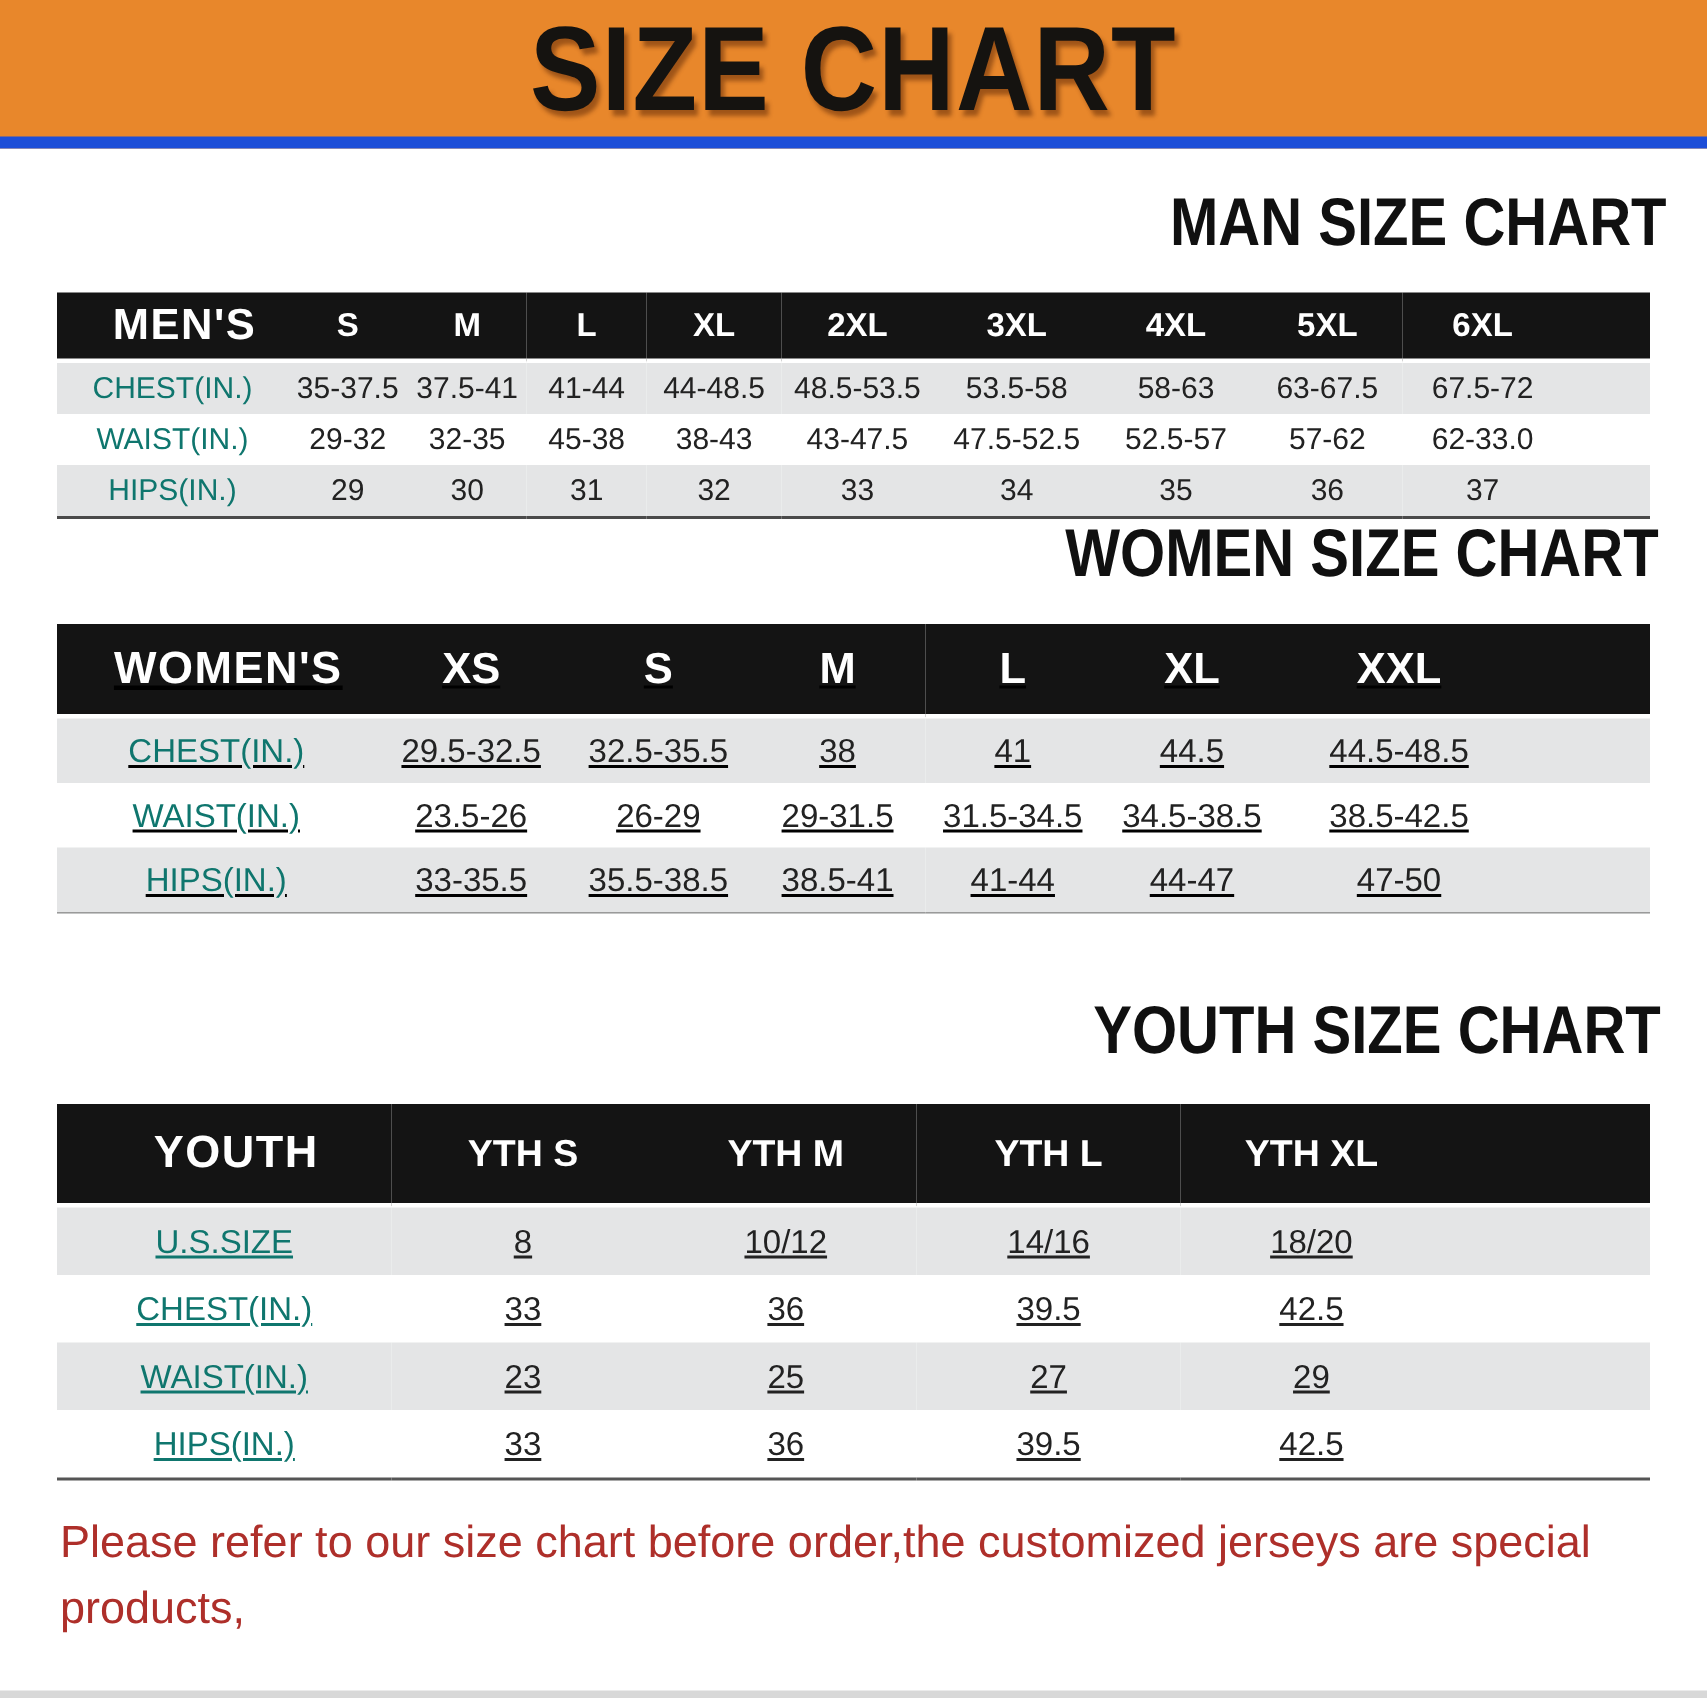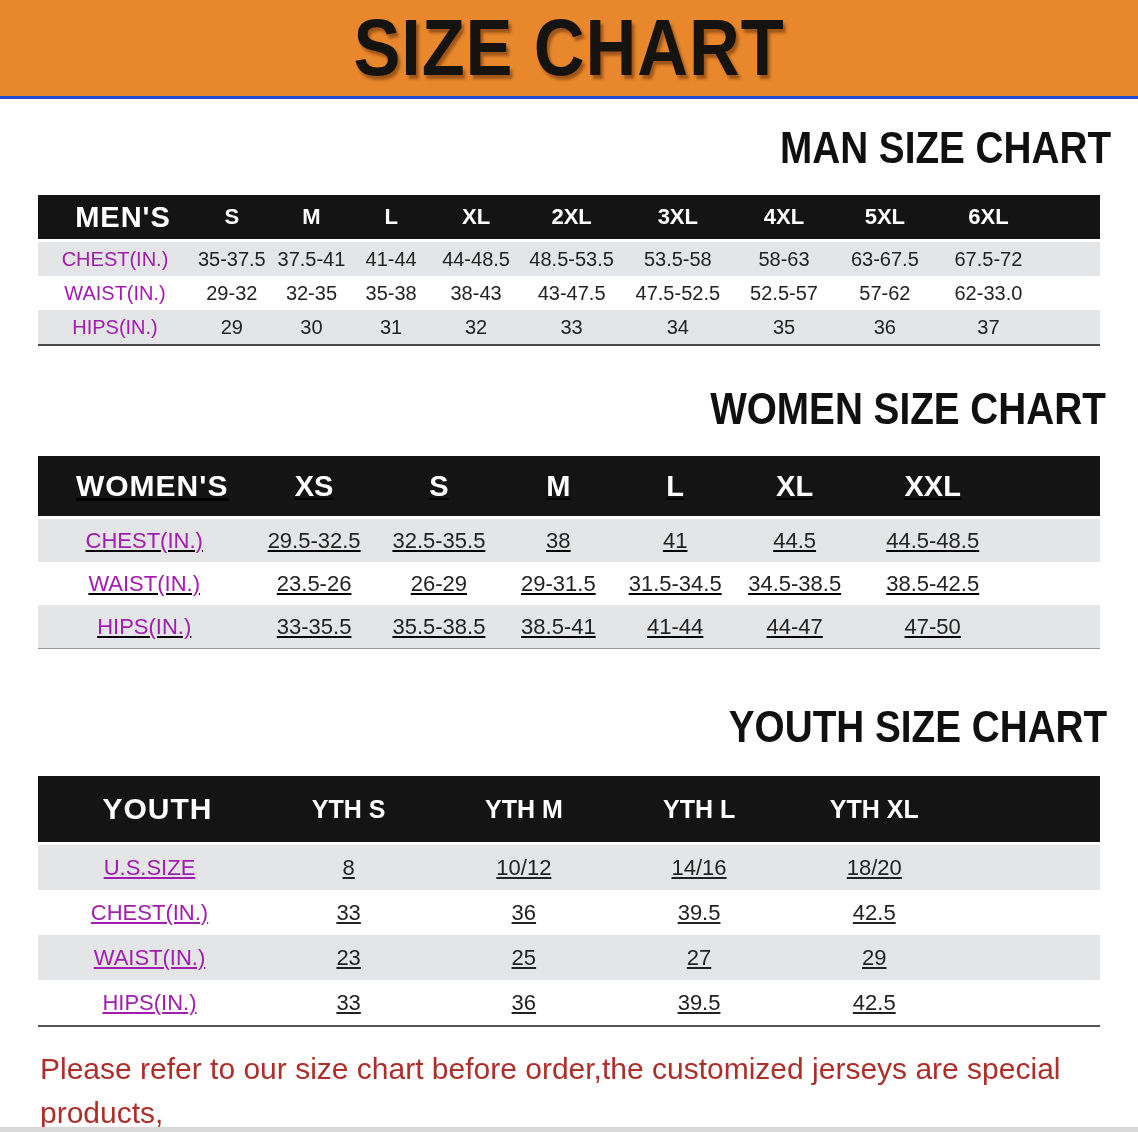--- a/index.html
+++ b/index.html
@@ -6,57 +6,57 @@
   body{
     width:1138px;height:1132px;
     background:#ffffff;
     font-family:"Liberation Sans",sans-serif;
     position:relative;overflow:hidden;
   }
   
   .banner{
     height:99px;width:100%;
     background:#E8872B;
-    border-bottom:3px solid #1d4ed8;
+    border-bottom:8px solid #1d4ed8;
     display:flex;align-items:center;justify-content:center;
     box-sizing:border-box;
   }
   .banner-title{
     font-size:80px;font-weight:bold;color:#151310;
     letter-spacing:1px;line-height:1;
     display:inline-block;
     transform:scaleX(0.88);
     text-shadow:3px 4px 3px rgba(70,25,0,0.45);
     white-space:nowrap;
   }
   
   .heading-wrap{text-align:right;line-height:46px;height:46px;}
   .heading-wrap.man{margin-top:26px;}
-  .heading-wrap.women{margin-top:40px;}
+  .heading-wrap.women{}
   .heading-wrap.youth{margin-top:55px;}
   .section-heading{
     font-size:45px;font-weight:bold;color:#101010;
     display:inline-block;transform:scaleX(0.86);
     letter-spacing:0px;white-space:nowrap;
   }
   
   table.size-table{
     width:1062px;margin:0 38px;
     border-collapse:collapse;table-layout:fixed;
   }
   table.size-table th,table.size-table td{
     padding:0;text-align:center;vertical-align:middle;
     white-space:nowrap;overflow:visible;
   }
   .head-bar th{background:#141414;color:#ffffff;}
   .corner-cell{text-align:left;padding-left:16px !important;
     font-weight:bold;letter-spacing:1px;}
   .row-gray td{background:#E4E5E6;}
   .row-white td{background:#ffffff;}
-  .row-label{color:#a21caf;}
+  .row-label{color:#0f766e;}
   td{color:#222222;}
   
   .men-table{margin-top:24px !important;}
   .men-table th{height:44px;font-size:22px;font-weight:bold;}
   .men-table .corner-cell{font-size:29px;}
   .men-table td{height:34px;font-size:20px;}
   .men-table tbody tr:first-child td{border-top:3px solid #ffffff;}
   .men-table tbody tr:last-child td{border-bottom:2px solid #4a4a4a;}
   
   .women-table{margin-top:24px !important;text-decoration:underline;}
@@ -135,21 +135,21 @@
       <td>53.5-58</td>
       <td>58-63</td>
       <td>63-67.5</td>
       <td>67.5-72</td>
       <td></td>
     </tr>
     <tr class="row-white">
       <td class="row-label">WAIST(IN.)</td>
       <td>29-32</td>
       <td>32-35</td>
-      <td>35-38</td>
+      <td>45-38</td>
       <td>38-43</td>
       <td>43-47.5</td>
       <td>47.5-52.5</td>
       <td>52.5-57</td>
       <td>57-62</td>
       <td>62-33.0</td>
       <td></td>
     </tr>
     <tr class="row-gray">
       <td class="row-label">HIPS(IN.)</td>

